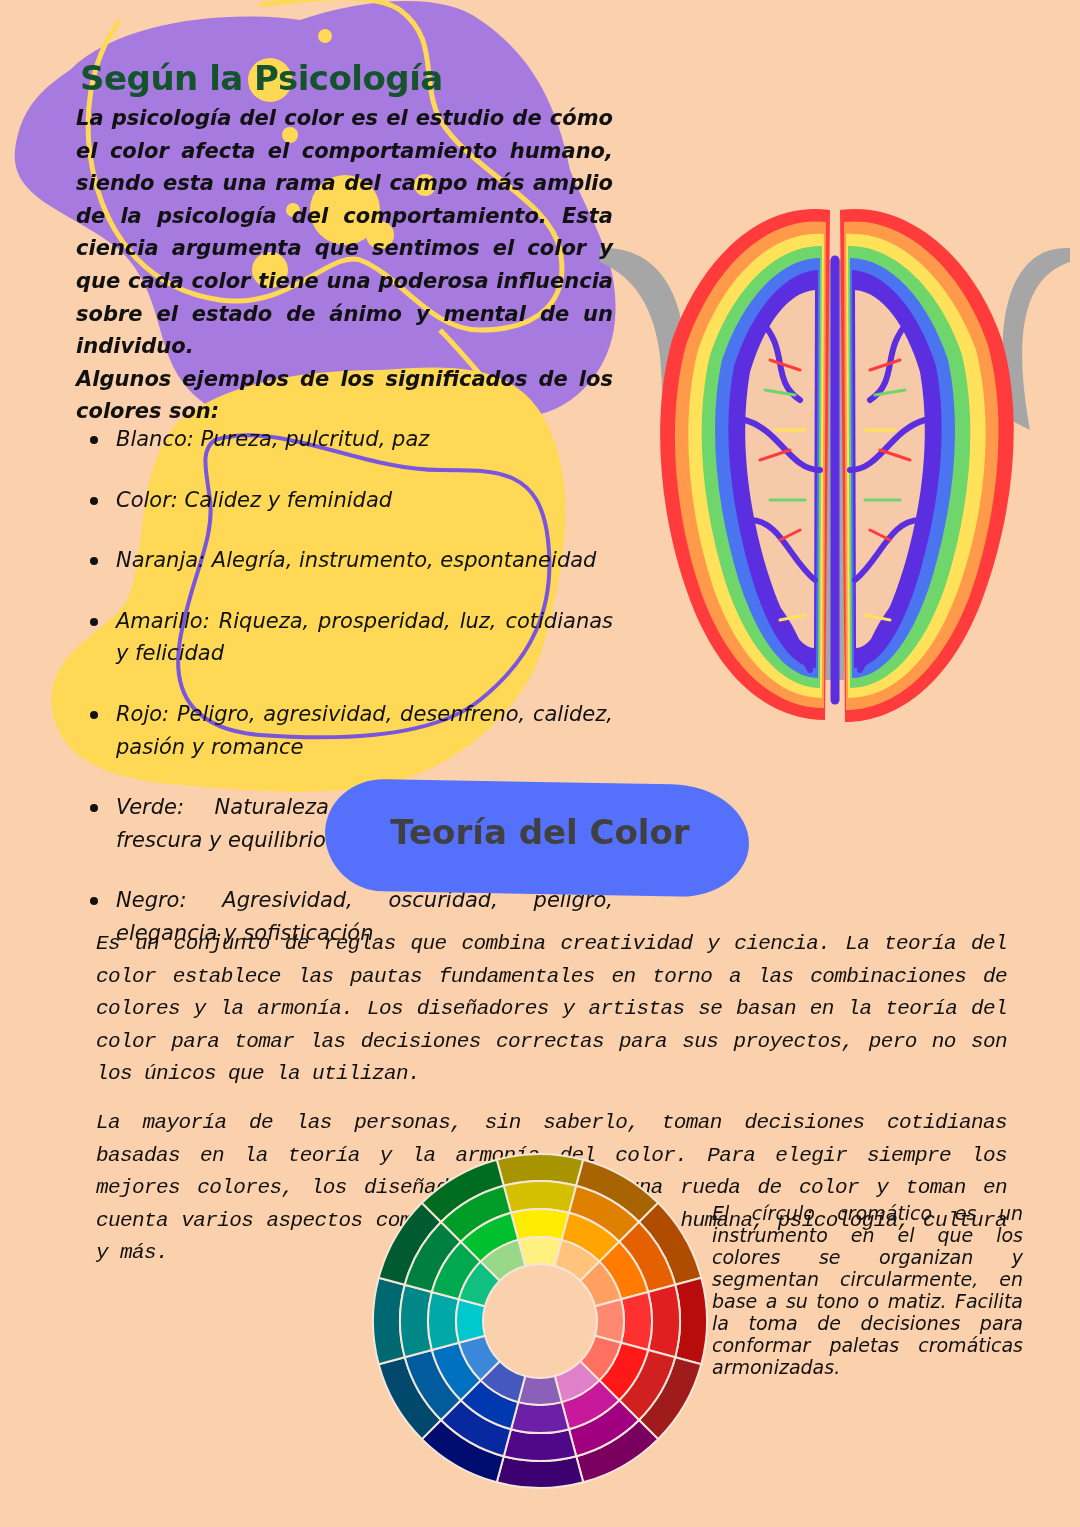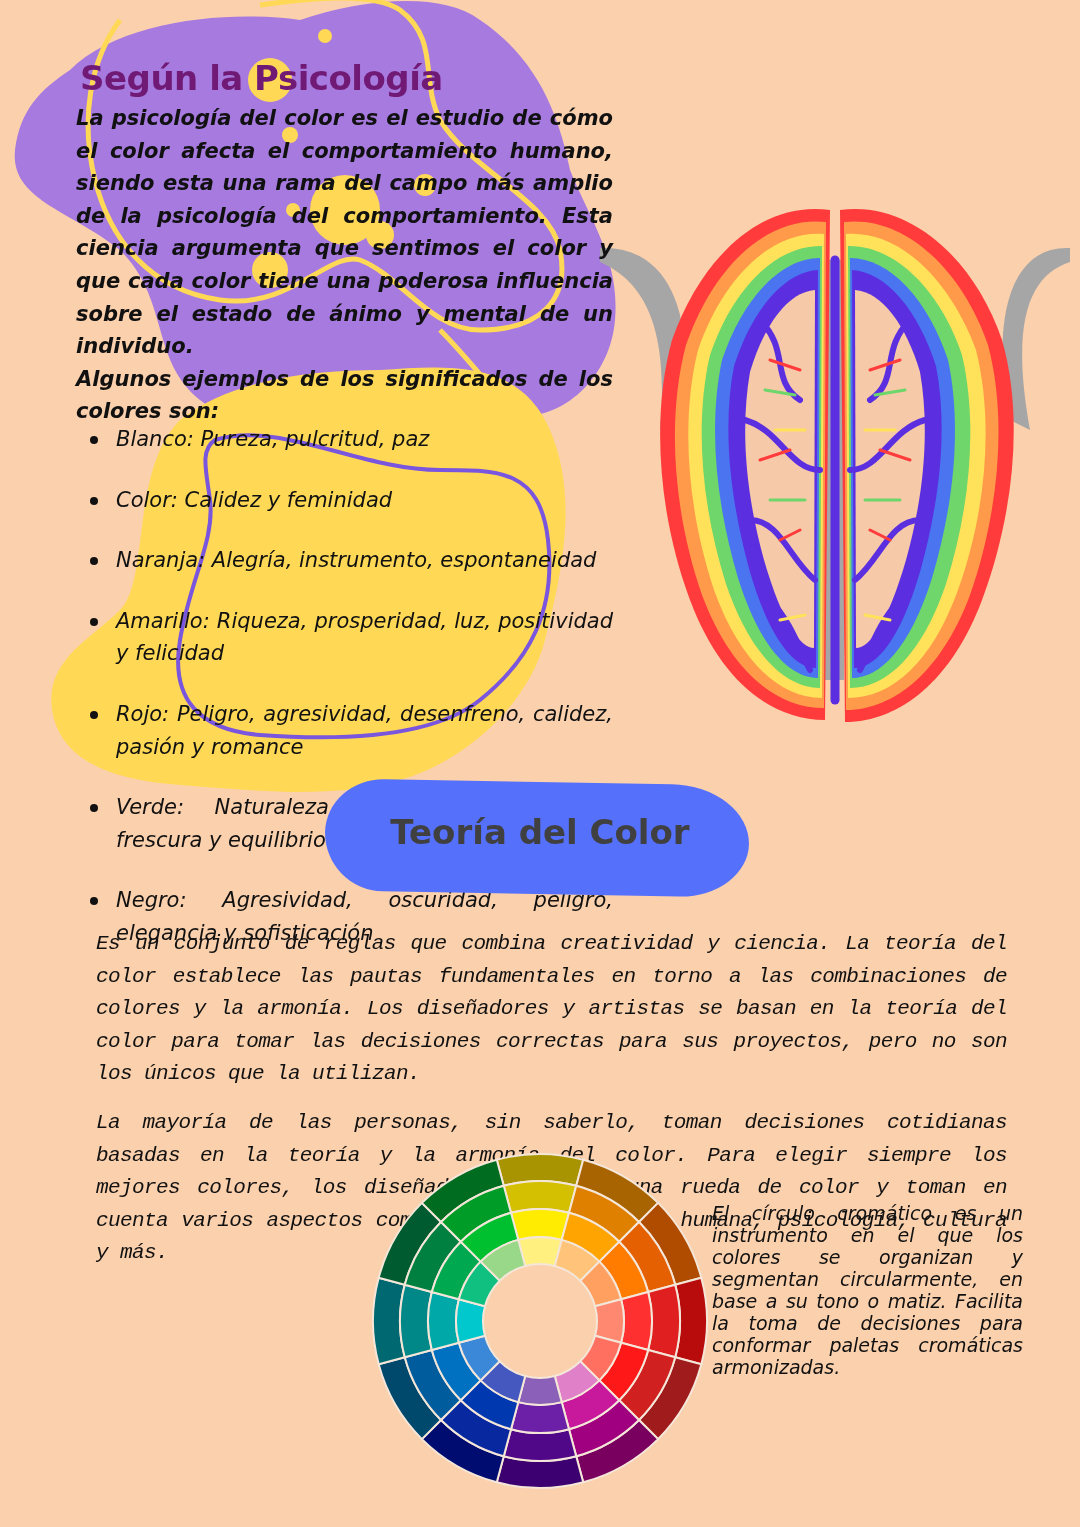--- a/index.html
+++ b/index.html
@@ -6,21 +6,21 @@
     body {
       width: 1080px; height: 1527px; position: relative; overflow: hidden;
       background: #fbd0ad;
       font-family: "DejaVu Sans", sans-serif;
       color: #111;
     }
     .layer { position: absolute; left: 0; top: 0; }
     .title {
       position: absolute; left: 80px; top: 58px;
       font-family: "DejaVu Sans", sans-serif; font-weight: bold;
-      font-size: 34px; letter-spacing: -0.5px; color: #701a75; margin: 0;
+      font-size: 34px; letter-spacing: -0.5px; color: #14532d; margin: 0;
     }
     .intro {
       position: absolute; left: 76px; top: 102px; width: 537px;
       font-style: italic; font-size: 21px; line-height: 32.6px;
       text-align: justify; margin: 0; font-weight: bold;
     }
     .intro p { margin: 0; }
     .colors-list {
       position: absolute; left: 76px; top: 395px; width: 537px;
       list-style: none; margin: 0; padding: 0;
@@ -119,21 +119,21 @@
 
 <div class="intro">
   <p>La psicología del color es el estudio de cómo el color afecta el comportamiento humano, siendo esta una rama del campo más amplio de la psicología del comportamiento. Esta ciencia argumenta que sentimos el color y que cada color tiene una poderosa influencia sobre el estado de ánimo y mental de un individuo.</p>
   <p>Algunos ejemplos de los significados de los colores son:</p>
 </div>
 
 <ul class="colors-list">
   <li>Blanco: Pureza, pulcritud, paz</li>
   <li>Color: Calidez y feminidad</li>
   <li>Naranja: Alegría, instrumento, espontaneidad</li>
-  <li class="j">Amarillo: Riqueza, prosperidad, luz, positividad y felicidad</li>
+  <li class="j">Amarillo: Riqueza, prosperidad, luz, cotidianas y felicidad</li>
   <li class="j">Rojo: Peligro, agresividad, desenfreno, calidez, pasión y romance</li>
   <li class="j">Verde: Naturaleza, esperanza, fertilidad, frescura y equilibrio</li>
   <li class="j">Negro: Agresividad, oscuridad, peligro, elegancia y sofisticación</li>
 </ul>
 
 <div class="section-pill"></div>
 <h2 class="section-title">Teoría del Color</h2>
 
 <div class="theory">
   <p>Es un conjunto de reglas que combina creatividad y ciencia. La teoría del color establece las pautas fundamentales en torno a las combinaciones de colores y la armonía. Los diseñadores y artistas se basan en la teoría del color para tomar las decisiones correctas para sus proyectos, pero no son los únicos que la utilizan.</p>

